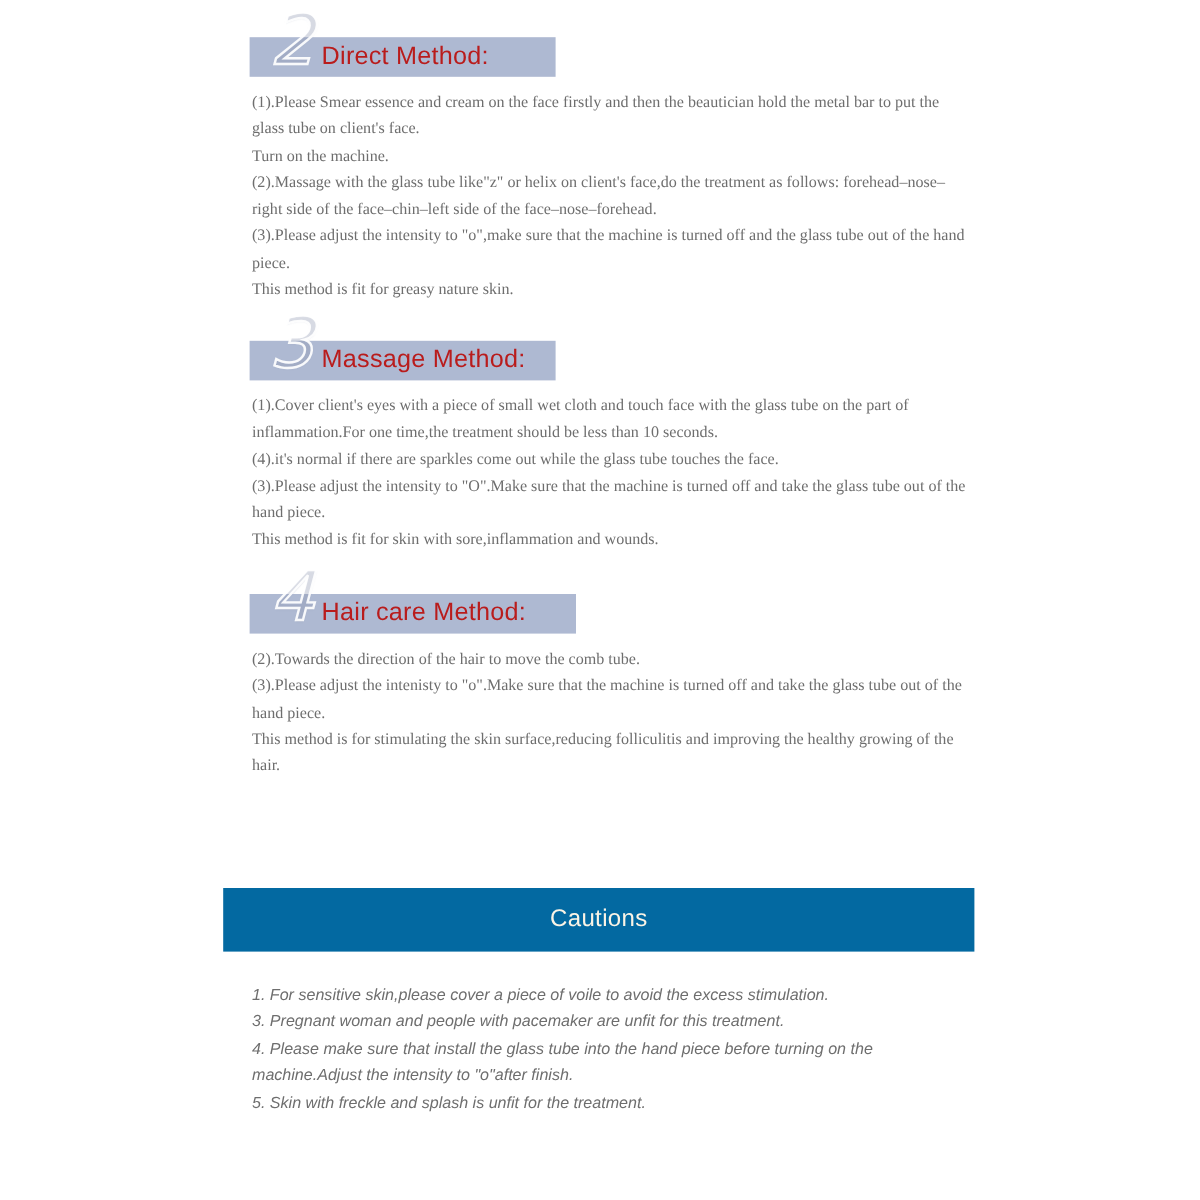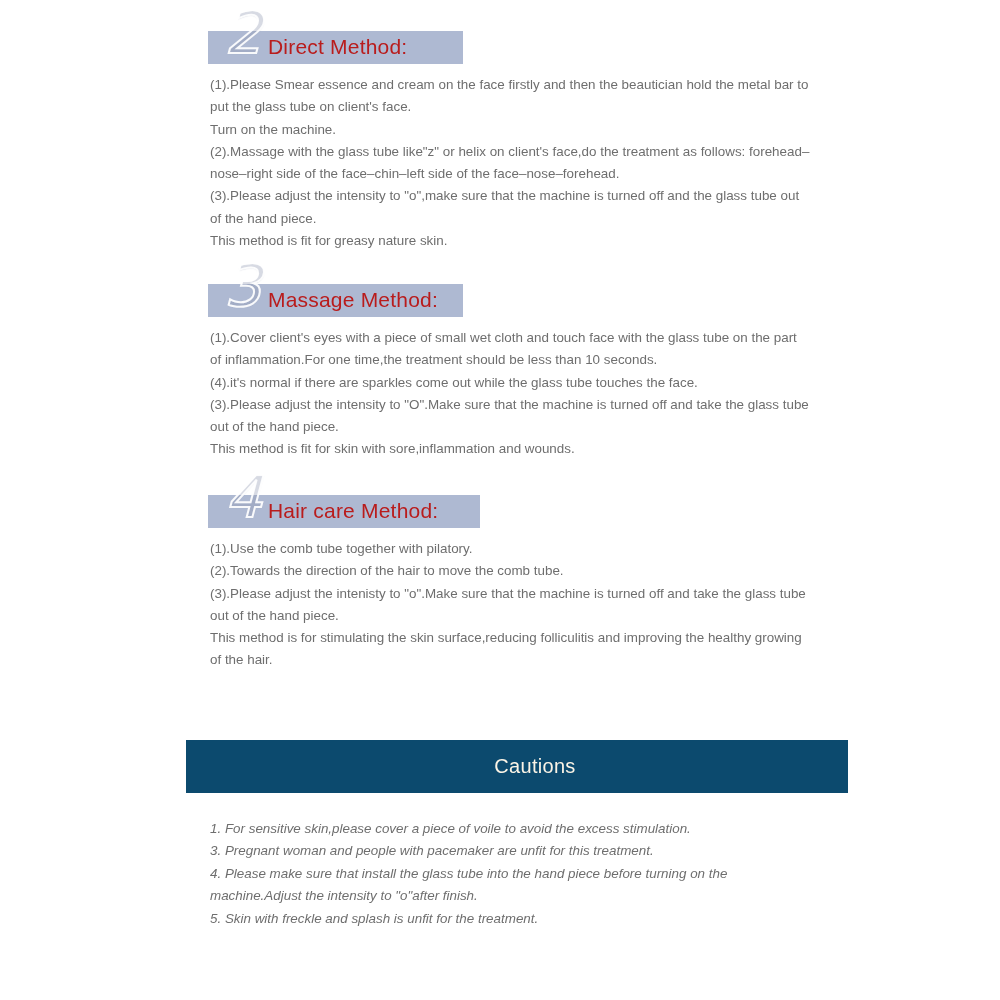--- a/index.html
+++ b/index.html
@@ -74,37 +74,37 @@
   }
 
   
   .sec-body {
     margin-left: 210px;
     margin-top: 4px;
     width: 600px;
     font-size: 13.4px;
     line-height: 22.3px;
     color: #6e6e6e;
+    font-family: Liberation Serif, serif;
   }
   .sec-body .ln {
     white-space: normal;
   }
 
   
   .cautions-banner {
     position: absolute;
     left: 186px;
     top: 740px;
     width: 626px;
     height: 53px;
-    background: #0c4a6e;
+    background: #0369a1;
     display: flex;
     align-items: center;
     justify-content: center;
-    padding-left: 36px;
   }
   .cautions-banner .ctitle {
     font-size: 20px;
     color: #fbf4e6;
     letter-spacing: 0.3px;
   }
 
   .cautions-list {
     position: absolute;
     left: 210px;
@@ -150,21 +150,20 @@
     </div>
   </div>
 
   <div class="section" style="top:478px;">
     <div class="sec-head">
       <div class="sec-band" style="width:272px;"></div>
       <div class="sec-num">4</div>
       <div class="sec-title">Hair care Method:</div>
     </div>
     <div class="sec-body">
-      <div class="ln">(1).Use the comb tube together with pilatory.</div>
       <div class="ln">(2).Towards the direction of the hair to move the comb tube.</div>
       <div class="ln">(3).Please adjust the intenisty to "o".Make sure that the machine is turned off and take the glass tube out of the hand piece.</div>
       <div class="ln">This method is for stimulating the skin surface,reducing folliculitis and improving the healthy growing of the hair.</div>
     </div>
   </div>
 
   <div class="cautions-banner">
     <span class="ctitle">Cautions</span>
   </div>
 

